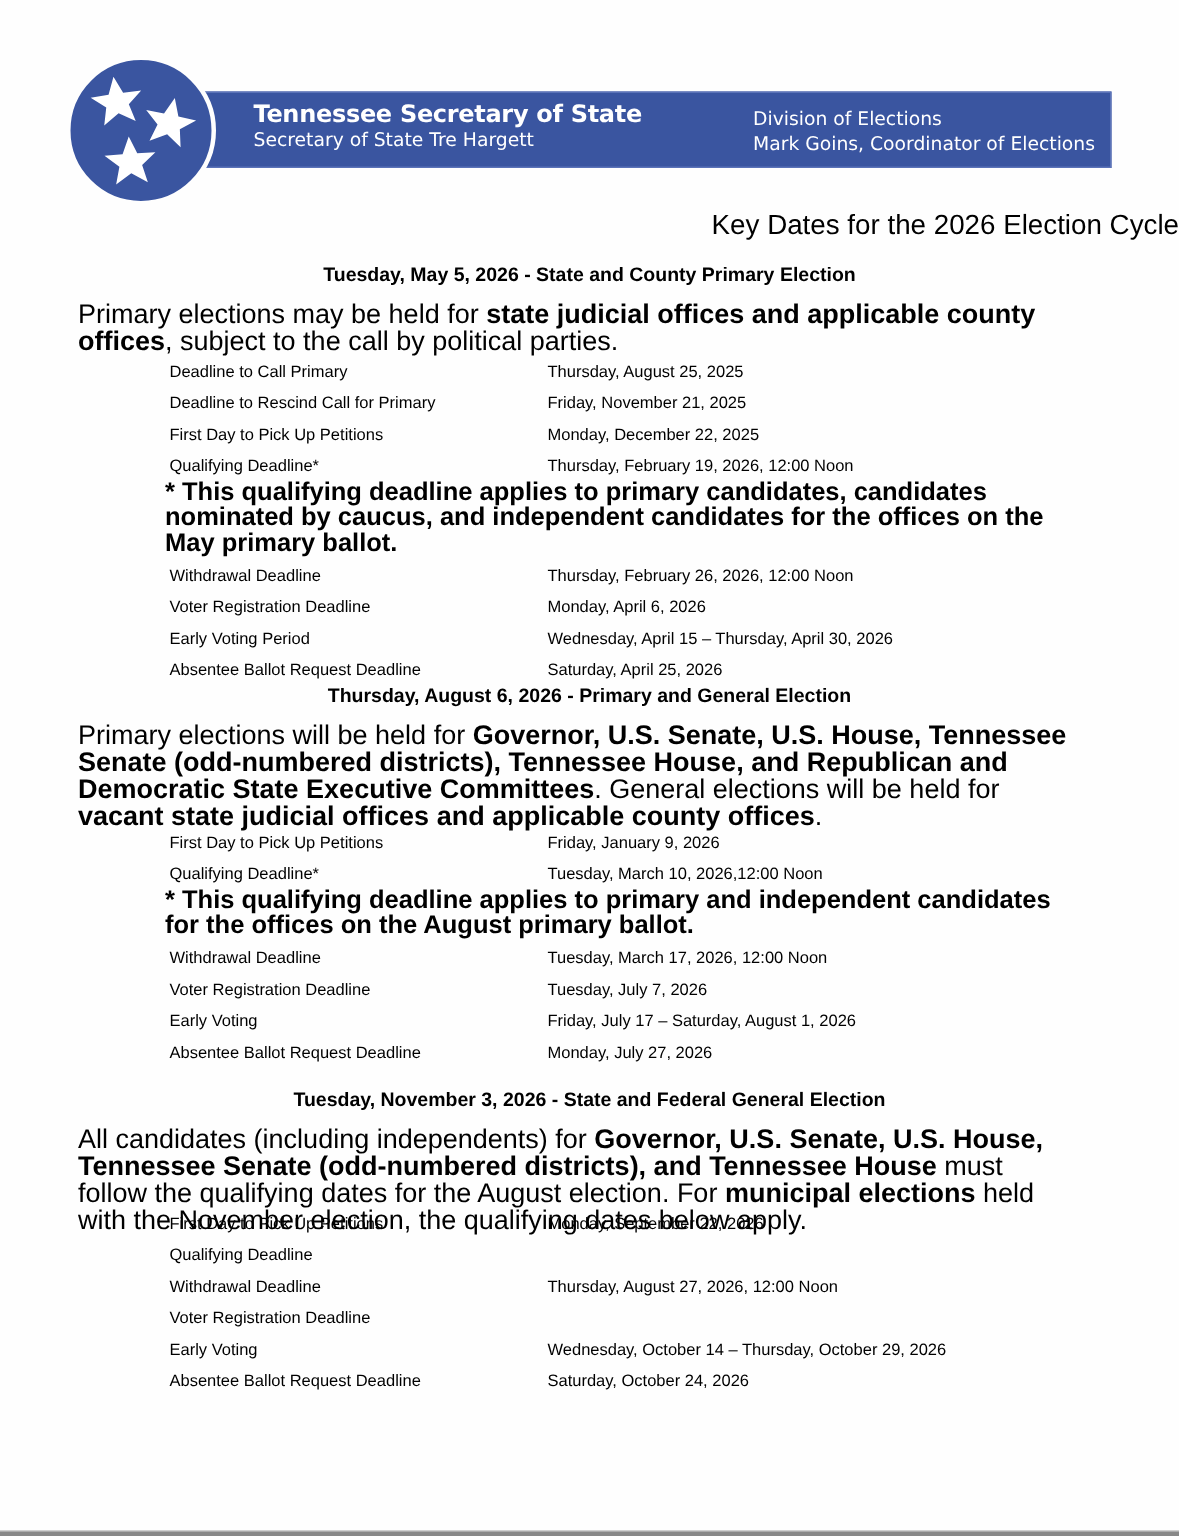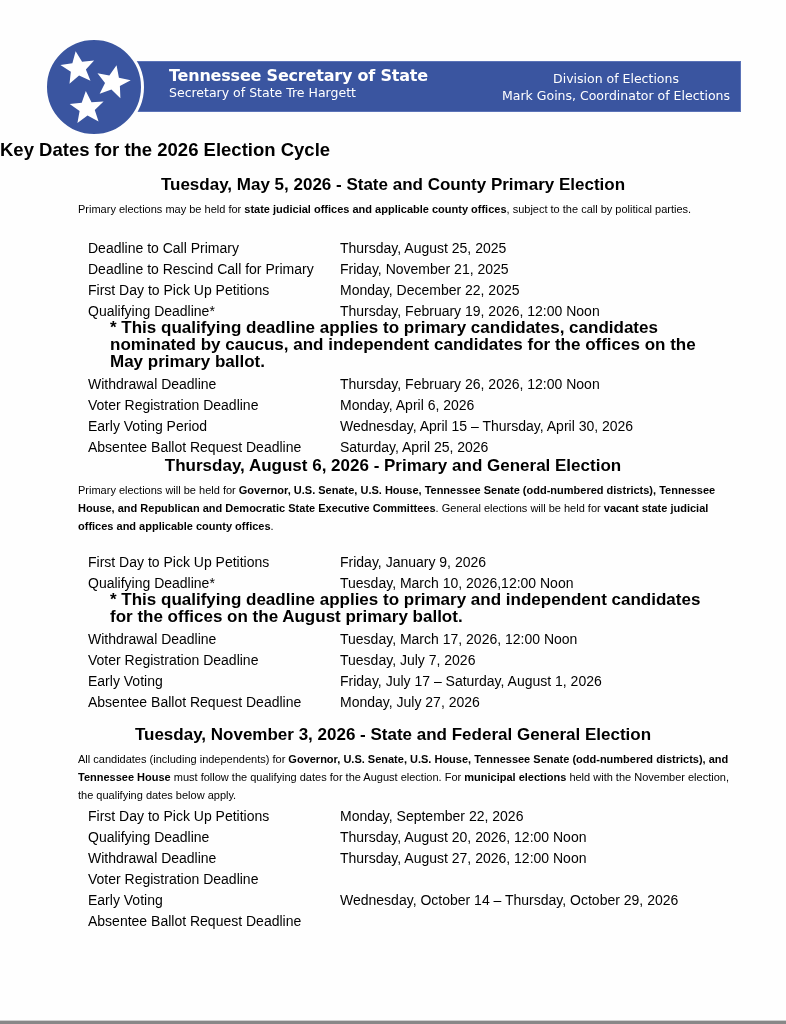--- a/index.html
+++ b/index.html
@@ -19,37 +19,37 @@
   }
   .seal svg { position: absolute; left: 0; top: 0; }
   .brand {
     position: absolute; left: 146px; top: 66px; color: #fff;
     font-family: "DejaVu Sans", sans-serif;
     margin-left: 23px;
   }
   .brand .t1 { font-size: 16px; font-weight: bold; line-height: 19px; letter-spacing: -0.2px; }
   .brand .t2 { font-size: 12.5px; line-height: 16px; }
   .division {
-    position: absolute; right: 56px; top: 70px; color: #fff; text-align: center;
+    position: absolute; right: 56px; top: 70px; color: #fff; text-align: left;
     font-family: "DejaVu Sans", sans-serif; font-size: 12.5px; line-height: 17px;
   }
   .title {
-    position: absolute; left: 0; width: 786px; top: 139px; text-align: left;
-    font-weight: bold; font-size: 18.5px;
+    position: absolute; left: 0; width: 786px; top: 139px; text-align: right;
+    font-weight: normal; font-size: 18.5px;
   }
   .sec-head {
     position: absolute; left: 0; width: 786px; text-align: center;
-    font-weight: bold; font-size: 17px;
+    font-weight: bold; font-size: 13px;
   }
   .intro {
-    position: absolute; left: 78px; width: 660px; font-size: 11px; line-height: 18px;
+    position: absolute; left: 52px; width: 660px; font-size: 18px; line-height: 18px;
   }
   .intro b { font-weight: bold; }
   .rows { position: absolute; left: 88px; width: 640px; }
-  .row { display: flex; font-size: 14px; height: 21px; line-height: 21px; }
+  .row { display: flex; font-size: 11px; height: 21px; line-height: 21px; margin-left: 25px; }
   .row .lbl { width: 252px; flex: none; }
   .note {
     font-weight: bold; font-size: 17px; line-height: 17px;
     padding-left: 22px; margin-top: -3px; margin-bottom: 4px; width: 600px;
   }
   .bottombar {
     position: absolute; left: 0; bottom: 0; width: 786px; height: 3px; background: #888;
     border-top: 1px solid #d0d0d0;
   }
 </style>
@@ -154,31 +154,31 @@
 <div class="intro" style="top:750px">
   <span>All candidates (including independents) for </span><b>Governor, U.S. Senate, U.S. House, Tennessee Senate (odd-numbered districts), and Tennessee House</b><span> must follow the qualifying dates for the August election. For </span><b>municipal elections</b><span> held with the November election, the qualifying dates below apply.</span>
 </div>
 <div class="rows" style="top:806px">
   <div class="row">
       <span class="lbl">First Day to Pick Up Petitions</span>
       <span>Monday, September 22, 2026</span>
     </div>
   <div class="row">
       <span class="lbl">Qualifying Deadline</span>
-      <span>Thursday, August 20, 2026, 12:00 Noon</span>
     </div>
   <div class="row">
       <span class="lbl">Withdrawal Deadline</span>
       <span>Thursday, August 27, 2026, 12:00 Noon</span>
     </div>
   <div class="row">
       <span class="lbl">Voter Registration Deadline</span>
     </div>
   <div class="row">
       <span class="lbl">Early Voting</span>
       <span>Wednesday, October 14 – Thursday, October 29, 2026</span>
     </div>
   <div class="row">
       <span class="lbl">Absentee Ballot Request Deadline</span>
+      <span>Saturday, October 24, 2026</span>
     </div>
 </div>
 
 <div class="bottombar"></div>
 
 </body></html>

